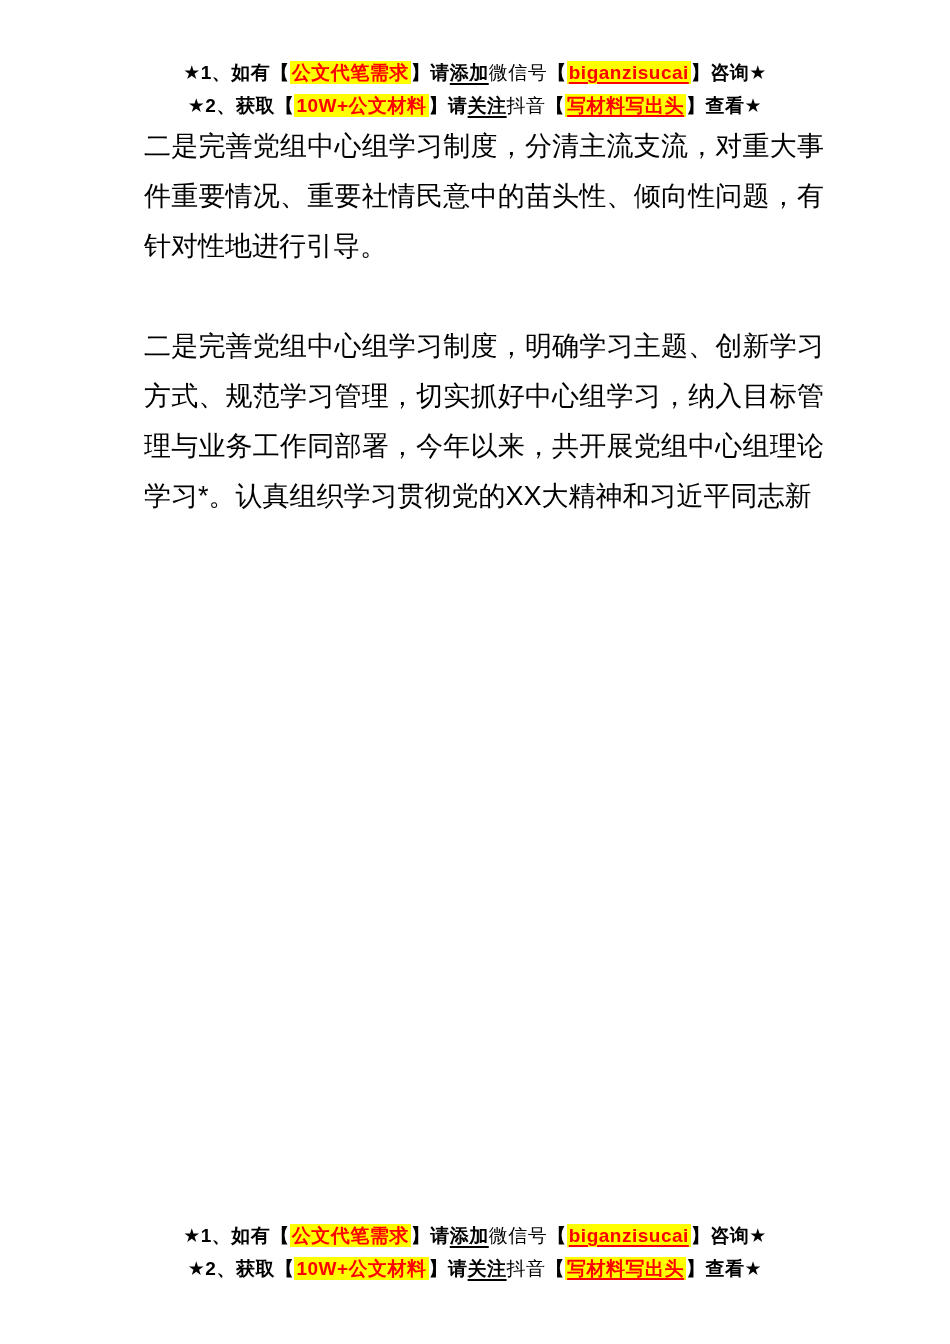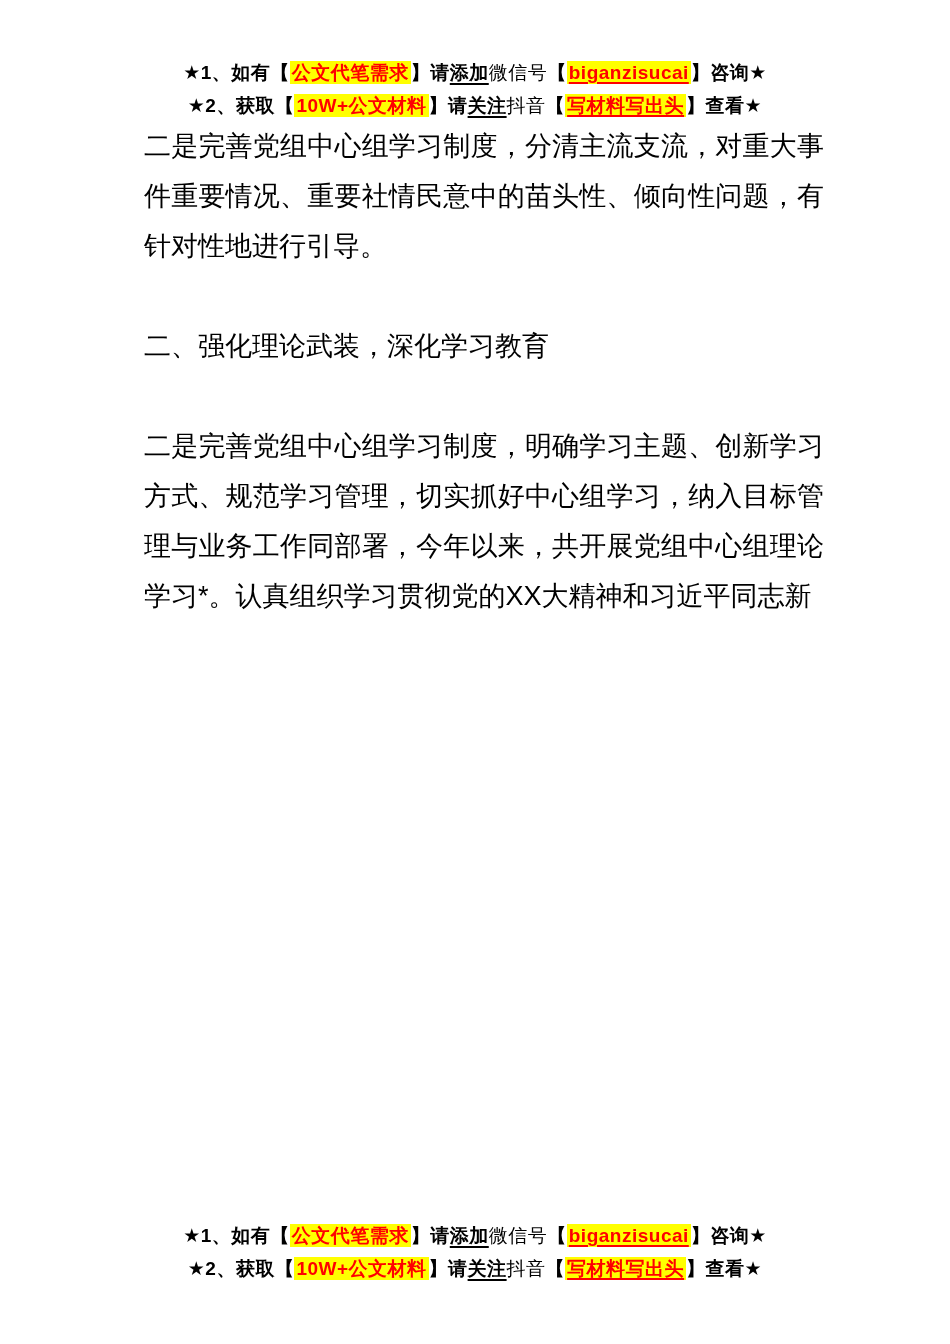--- a/index.html
+++ b/index.html
@@ -71,20 +71,19 @@
 </head>
 <body>
 
 <div class="page" style="--bg: #ffffff; --ink: #000000; --red: #ff0000; --yellow: #ffff00;">
   <div class="promo promo-header" id="promo-header">
       <div><span class="seg-bold">★1、如有【</span><span class="seg-hl">公文代笔需求</span><span class="seg-bold">】请</span><span class="seg-bold-u">添加</span><span class="seg-normal">微信号</span><span class="seg-bold">【</span><span class="seg-hl-u">biganzisucai</span><span class="seg-bold">】咨询★</span></div>
       <div><span class="seg-bold">★2、获取【</span><span class="seg-hl">10W+公文材料</span><span class="seg-bold">】请</span><span class="seg-bold-u">关注</span><span class="seg-normal">抖音</span><span class="seg-bold">【</span><span class="seg-hl-u">写材料写出头</span><span class="seg-bold">】查看★</span></div>
     </div>
   <div class="doc" id="doc-body">
       <p class="doc-block">二是完善党组中心组学习制度，分清主流支流，对重大事件重要情况、重要社情民意中的苗头性、倾向性问题，有针对性地进行引导。</p>
-      <h2 class="doc-block">二、强化理论武装，深化学习教育</h2>
       <p class="doc-block">二是完善党组中心组学习制度，明确学习主题、创新学习方式、规范学习管理，切实抓好中心组学习，纳入目标管理与业务工作同部署，今年以来，共开展党组中心组理论学习*。认真组织学习贯彻党的XX大精神和习近平同志新</p>
     </div>
   <div class="promo promo-footer" id="promo-footer">
       <div><span class="seg-bold">★1、如有【</span><span class="seg-hl">公文代笔需求</span><span class="seg-bold">】请</span><span class="seg-bold-u">添加</span><span class="seg-normal">微信号</span><span class="seg-bold">【</span><span class="seg-hl-u">biganzisucai</span><span class="seg-bold">】咨询★</span></div>
       <div><span class="seg-bold">★2、获取【</span><span class="seg-hl">10W+公文材料</span><span class="seg-bold">】请</span><span class="seg-bold-u">关注</span><span class="seg-normal">抖音</span><span class="seg-bold">【</span><span class="seg-hl-u">写材料写出头</span><span class="seg-bold">】查看★</span></div>
     </div>
 </div>
 
 </body></html>

